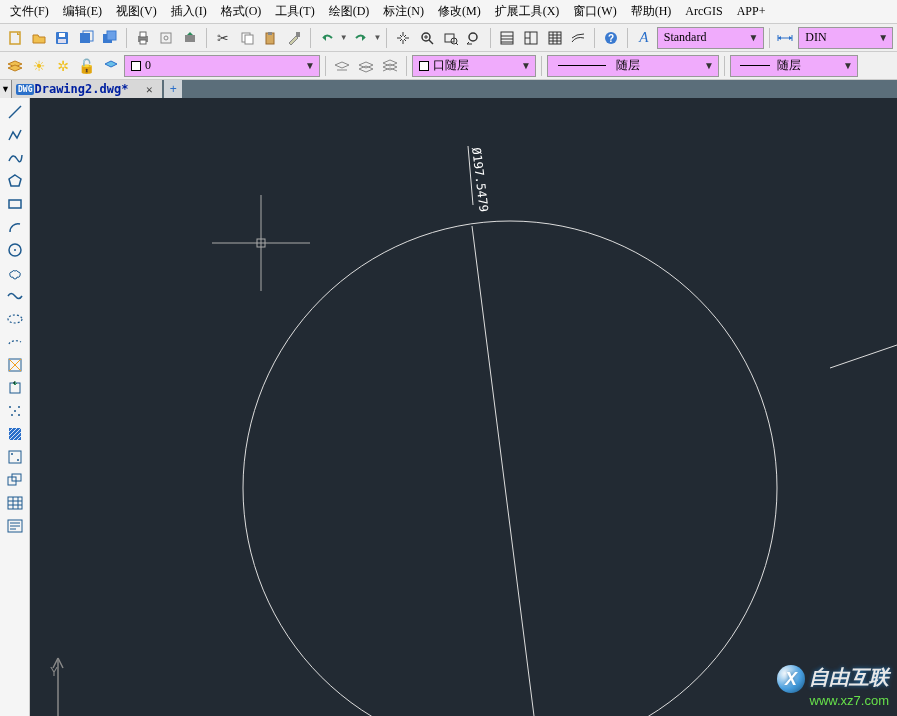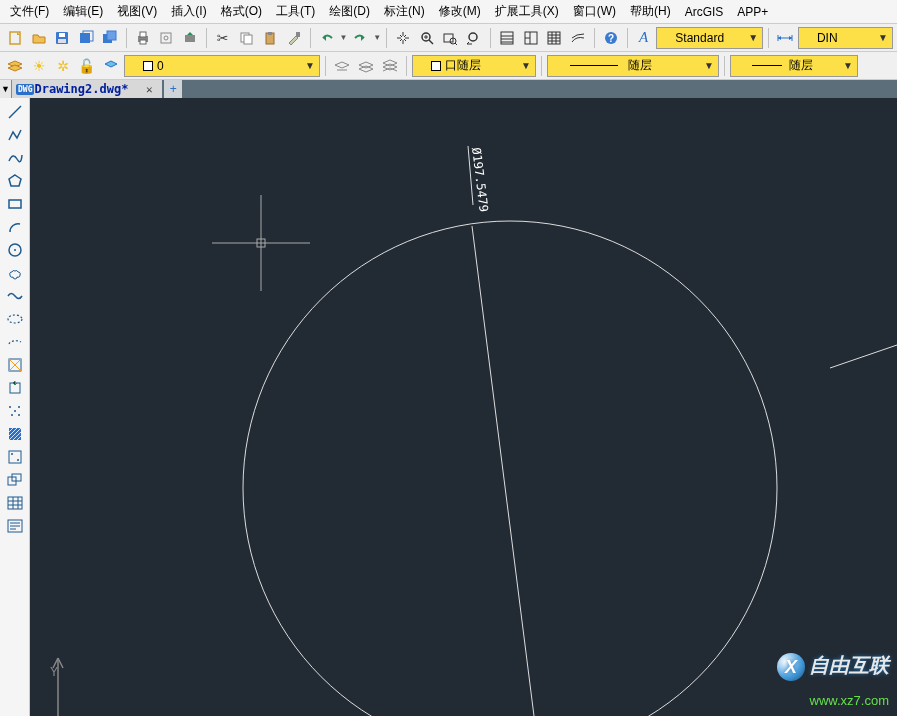--- a/index.html
+++ b/index.html
@@ -20,20 +20,21 @@
   display: flex;
   align-items: center;
   padding: 0 6px;
   border-bottom: 1px solid #ccc;
   gap: 6px;
 }
 .menu-item {
   padding: 2px 4px;
   cursor: pointer;
   white-space: nowrap;
+  font-family: Liberation Serif, serif;
 }
 
 
 .toolbar {
   height: 28px;
   background: #f0f0f0;
   border-bottom: 1px solid #ccc;
   display: flex;
   align-items: center;
   padding: 0 4px;
@@ -45,25 +46,26 @@
   cursor: pointer;
   border: 1px solid transparent;
   border-radius: 2px;
   font-size: 14px;
 }
 .tsep { width: 1px; height: 20px; background: #c0c0c0; margin: 0 3px; }
 
 .select-box {
   height: 22px;
   border: 1px solid #999;
-  background: #fde047;
+  background: #f0abfc;
   display: flex;
   align-items: center;
-  padding: 0 4px 0 18px;
+  padding: 0 4px 0 6px;
   cursor: pointer;
+  font-family: Liberation Serif, serif;
 }
 .select-box .arrow { margin-left: auto; font-size: 10px; color: #333; }
 
 
 .tabstrip {
   height: 18px;
   background: #5b6e7a;
   display: flex;
   align-items: stretch;
 }
@@ -125,21 +127,21 @@
 .canvas-svg { position: absolute; inset: 0; width: 100%; height: 100%; }
 
 
 .watermark {
   position: absolute;
   right: 8px; bottom: 8px;
   text-align: right;
   pointer-events: none;
 }
 .watermark .line1 { color: #e8e8e8; font-weight: bold; font-style: italic; font-size: 20px; text-shadow: 0 0 4px #1f6fae; }
-.watermark .line2 { color: #66e04a; font-size: 13px; margin-top: 12px; }
+.watermark .line2 { color: #66e04a; font-size: 13px; }
 .watermark .xorb {
   display:inline-block; width:28px; height:28px; border-radius:50%;
   background: radial-gradient(circle at 30% 30%,#fff,#4aa0e0 55%,#0f4d7a);
   vertical-align: middle; margin-right:4px;
   color:#fff; font-weight:bold; font-size:18px; line-height:28px; text-align:center;
 }
 
 
 .ic-new { color:#e8b338; }
 .ic-open { color:#e8b338; }

